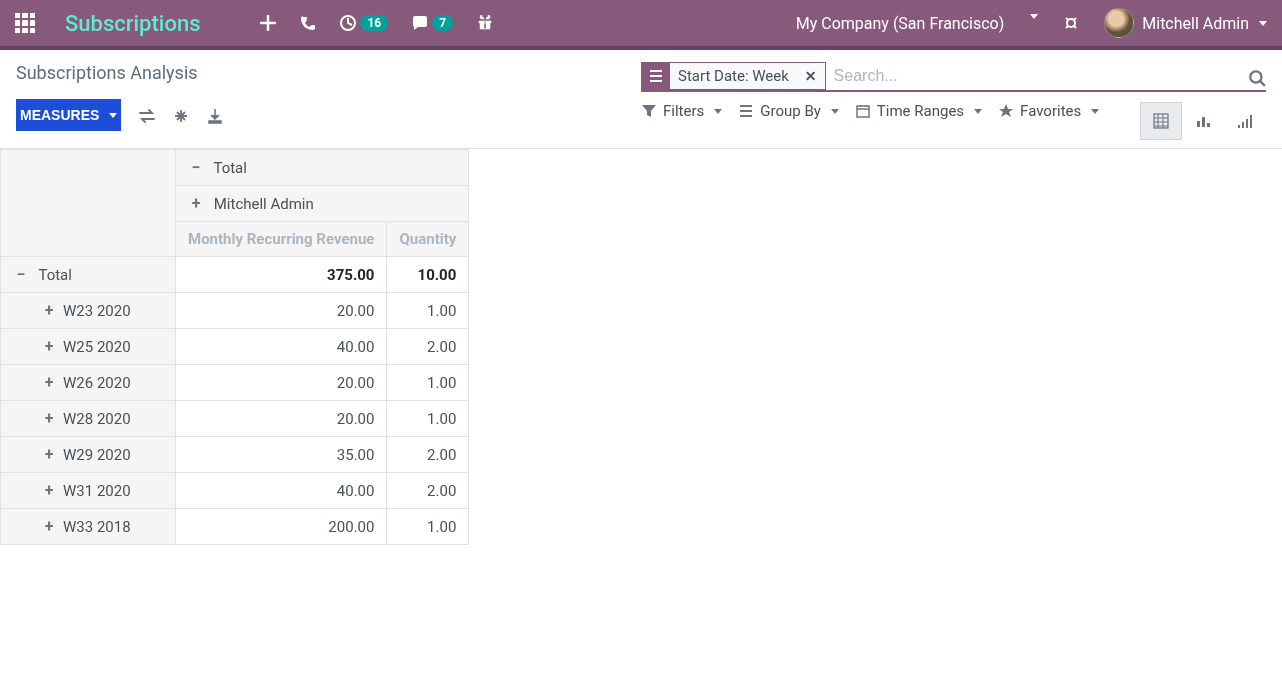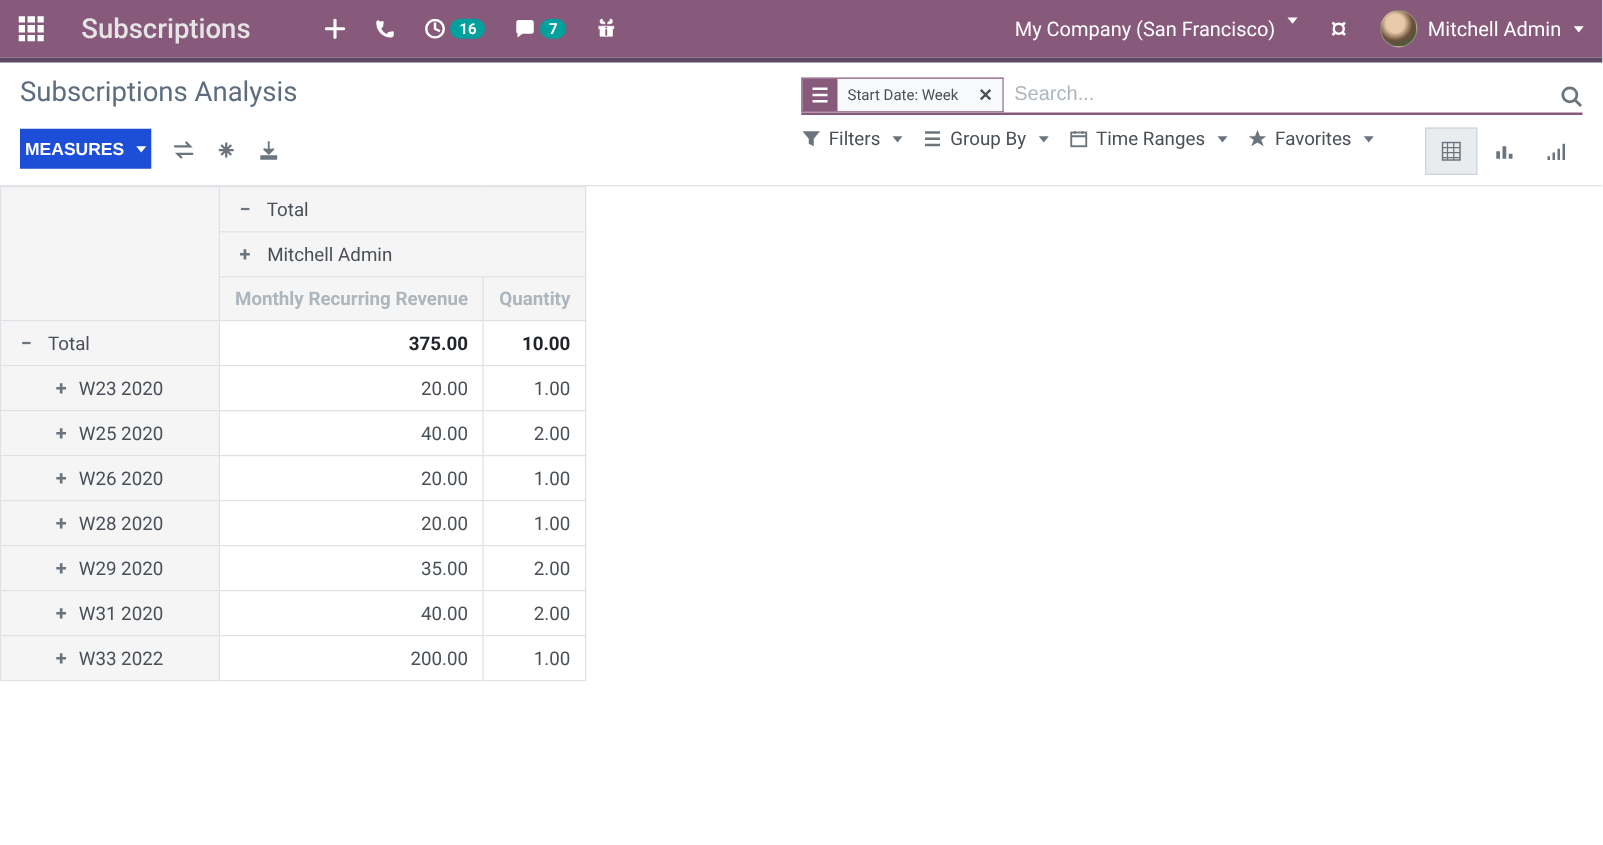--- a/index.html
+++ b/index.html
@@ -3,45 +3,45 @@
 <meta charset="utf-8">
 <style>
 * { box-sizing: border-box; margin: 0; padding: 0; }
 body { font-family: -apple-system, BlinkMacSystemFont, "Segoe UI", Roboto, "Helvetica Neue", Arial, sans-serif; font-size: 14px; color: #4c4c4c; background: #fff; }
 
 
 .navbar { background: #875A7B; height: 46px; display: flex; align-items: center; padding: 0 15px; color: #fff; }
 .navbar-left { display: flex; align-items: center; gap: 20px; }
 .apps-icon { width: 20px; height: 20px; display: grid; grid-template-columns: repeat(3,1fr); grid-template-rows: repeat(3,1fr); gap: 2px; cursor: pointer; }
 .apps-icon div { background: #fff; }
-.app-title { font-size: 22px; font-weight: 500; color: #e5e5e5; cursor: pointer; margin-left: 10px; }
+.app-title { font-size: 22px; font-weight: 500; color: #5eead4; cursor: pointer; margin-left: 10px; }
 .navbar-icons { display: flex; align-items: center; gap: 24px; margin-left: 60px; text-align: center; }
 .nav-icon { color: #fff; cursor: pointer; font-size: 16px; position: relative; display: flex; align-items: center; }
 .badge-pill { background: #00A09D; color: #fff; font-size: 12px; font-weight: bold; padding: 1px 7px; border-radius: 10px; margin-left: 4px; }
 .navbar-right { margin-left: auto; display: flex; align-items: center; gap: 25px; }
-.company-selector { color: #fff; cursor: pointer; font-size: 16px; display: flex; align-items: flex-start; gap: 8px; }
+.company-selector { color: #fff; cursor: pointer; font-size: 16px; display: flex; align-items: flex-start; gap: 24px; }
 .user-menu { display: flex; align-items: center; gap: 8px; cursor: pointer; }
 .avatar { width: 30px; height: 30px; border-radius: 50%; background: radial-gradient(circle at 40% 35%, #e8c9a8 30%, #6b4f3a 55%, #4a5a3a 80%); border: 1px solid rgba(255,255,255,0.3); }
 .user-name { color: #fff; font-size: 16px; }
 .caret-down { width: 0; height: 0; border-left: 4px solid transparent; border-right: 4px solid transparent; border-top: 5px solid #fff; display: inline-block; margin-left: 2px; }
 .divider-bar { height: 4px; background: #5D4765; }
 
 
 .control-panel { padding: 12px 16px 8px 16px; display: flex; border-bottom: 1px solid #dee2e6; }
 .cp-left { flex: 0 0 50%; }
 .cp-right { flex: 0 0 50%; }
-.breadcrumb { font-size: 22px; color: #5D6D7E; margin-bottom: 16px; }
+.breadcrumb { font-size: 18px; color: #5D6D7E; margin-bottom: 16px; }
 .measures-row { display: flex; align-items: center; gap: 18px; }
 .btn-measures { background: #1d4ed8; color: #fff; border: none; padding: 8px 4px; font-size: 14px; font-weight: 600; cursor: pointer; display: flex; align-items: center; gap: 8px; }
 .btn-measures .caret-down { border-top-color: #fff; }
 .toolbar-icon { color: #6c757d; cursor: pointer; font-size: 16px; }
 .search-row { display: flex; align-items: center; border-bottom: 2px solid #875A7B; padding-bottom: 0px; margin-bottom: 10px; }
 .facet { display: flex; align-items: center; border: 1px solid #875A7B; background: #f8f9fa; height: 28px; }
 .facet-icon { background: #875A7B; color: #fff; width: 28px; height: 100%; display: flex; align-items: center; justify-content: center; font-size: 14px; }
-.facet-label { padding: 0 8px; color: #495057; font-size: 12px; }
+.facet-label { padding: 0 8px; color: #495057; font-size: 15px; }
 .facet-remove { padding: 0 8px; color: #495057; cursor: pointer; font-weight: bold; font-size: 14px; }
 .search-input { flex: 1; border: none; outline: none; padding: 4px 8px; font-size: 16px; color: #0369a1; }
 .search-input::placeholder { color: #adb5bd; }
 .search-icon { color: #6c757d; cursor: pointer; font-size: 18px; }
 .filter-row { display: flex; align-items: flex-start; gap: 0; }
 .filter-buttons { display: flex; flex-wrap: wrap; gap: 16px; flex: 1; }
 .filter-btn { display: flex; align-items: center; gap: 6px; color: #495057; cursor: pointer; font-size: 15px; }
 .filter-btn .caret-down { border-top-color: #6c757d; margin-left: 4px; }
 .view-buttons { display: flex; gap: 0; }
 .view-btn { width: 42px; height: 38px; display: flex; align-items: center; justify-content: center; cursor: pointer; color: #6c757d; font-size: 16px; }
@@ -287,19 +287,19 @@
           <th class="row-header row-indent"><span class="expand-btn">+</span><span>W29 2020</span></th>
           <td class="num">35.00</td>
           <td class="num">2.00</td>
         </tr>
         <tr>
           <th class="row-header row-indent"><span class="expand-btn">+</span><span>W31 2020</span></th>
           <td class="num">40.00</td>
           <td class="num">2.00</td>
         </tr>
         <tr>
-          <th class="row-header row-indent"><span class="expand-btn">+</span><span>W33 2022</span></th>
+          <th class="row-header row-indent"><span class="expand-btn">+</span><span>W33 2018</span></th>
           <td class="num">200.00</td>
           <td class="num">1.00</td>
         </tr>
       </tbody>
   </table>
 </div>
 
 </body></html>

